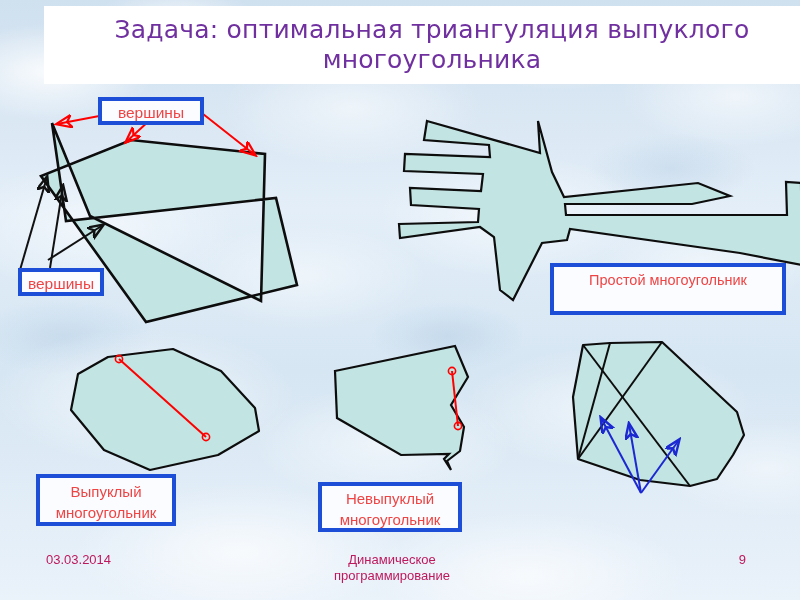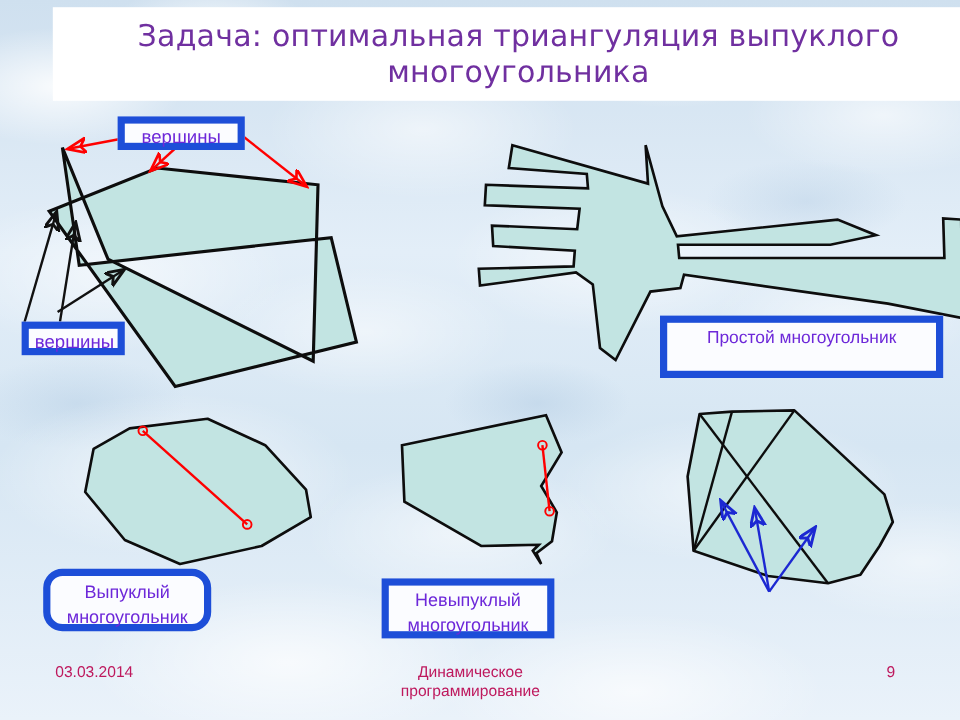--- a/index.html
+++ b/index.html
@@ -74,43 +74,43 @@
   
   #figures {
     position: absolute;
     inset: 0;
   }
 
   
   .label-box {
     position: absolute;
     box-sizing: border-box;
-    border: 6px solid #1d4ed8;
+    border: 4px solid #1d4ed8;
     background: #fbfcff;
-    color: #6d28d9;
+    color: #ef4444;
     font-family: "Liberation Sans", sans-serif;
     font-size: 15.5px;
     line-height: 1.30;
     text-align: center;
     padding: 2px 5px;
     white-space: nowrap;
   }
 
   #label-vershiny { left: 98px;  top: 97px;  width: 106px; height: 28px; }
   #label-storony  { left: 18px;  top: 268px; width: 86px;  height: 28px; }
 
   #label-prostoy {
     left: 550px; top: 263px; width: 236px; height: 52px;
     font-size: 14.5px; padding-top: 4px; text-align: center;
   }
   #label-prostoy .ln2 { display:block; margin-top: 3px; }
 
   #label-vypuklyi {
     left: 36px; top: 474px; width: 140px; height: 52px;
-    font-size: 15px; padding-top: 4px; border-radius: 16px;
+    font-size: 15px; padding-top: 4px;
   }
   #label-vypuklyi .ln2 { display:block; margin-top: 1px; }
 
   #label-nevypuklyi {
     left: 318px; top: 482px; width: 144px; height: 50px;
     font-size: 15px; padding-top: 3px;
   }
   #label-nevypuklyi .ln2 { display:block; margin-top: 1px; }
 
   #label-diagonali {

